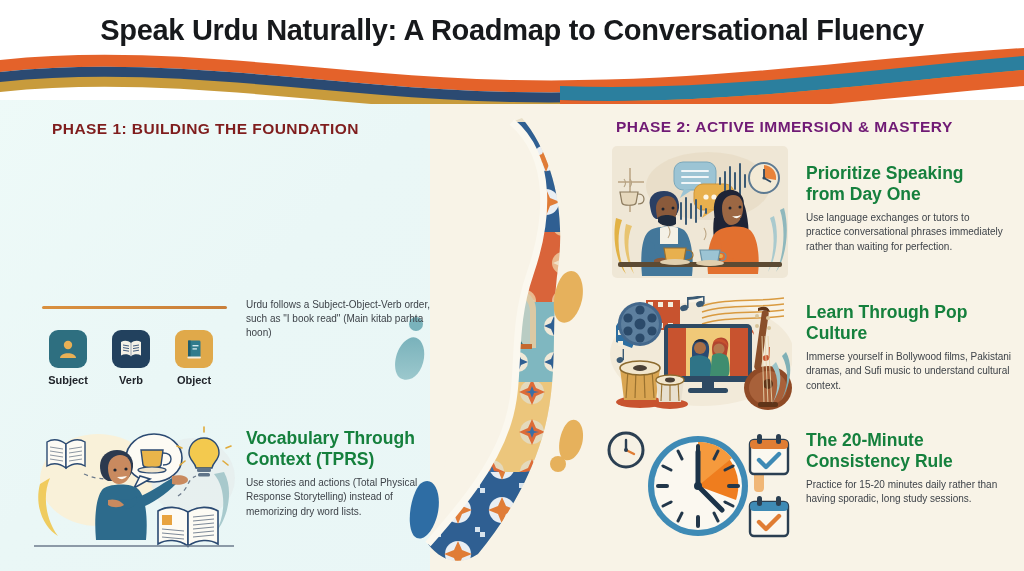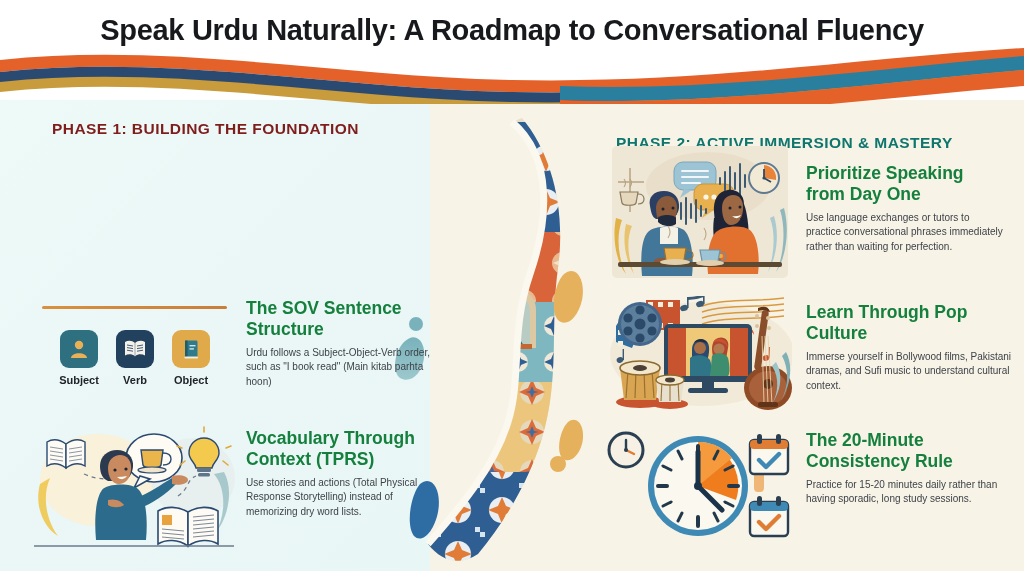--- a/index.html
+++ b/index.html
@@ -35,21 +35,21 @@
   .curve-cream{position:absolute;left:380px;top:90px;width:280px;height:481px;z-index:3;}
   .curve-cream svg{display:block;}
 
   
   .ornament{position:absolute;left:392px;top:92px;width:230px;height:479px;z-index:4;}
   .ornament svg{display:block;}
 
   
   .phase{position:absolute;z-index:7;font-size:15.5px;font-weight:bold;letter-spacing:0.45px;white-space:nowrap;}
   .phase-1{left:42px;top:120px;color:#7f1d1d;margin-left:10px;}
-  .phase-2{left:616px;top:118px;color:#0f766e;margin-top:16px;}
+  .phase-2{left:616px;top:118px;color:#701a75;}
 
   
   .block{position:absolute;z-index:7;}
   .block-title{
     font-size:17.5px;font-weight:bold;color:#15803d;line-height:1.18;
     margin:0 0 7px 0;
   }
   .block-body{
     font-size:10px;color:#3e4349;line-height:1.42;margin:0;
   }
@@ -60,21 +60,21 @@
   .b-tprs{left:246px;top:428px;width:196px;}
   
   .b-speak{left:806px;top:163px;width:200px;}
   .b-pop{left:806px;top:302px;width:206px;}
   .b-20min{left:806px;top:430px;width:200px;}
 
   
   .sov-rule{position:absolute;left:42px;top:306px;width:185px;height:3px;
     background:linear-gradient(90deg,#d9903f,#c97f3a);border-radius:2px;z-index:7;}
   .sov-icons{position:absolute;left:40px;top:330px;width:190px;height:72px;z-index:7;
-    display:flex;justify-content:center;}
+    display:flex;justify-content:flex-start;gap:7px;}
   .sov-item{width:56px;text-align:center;}
   .sov-tile{width:38px;height:38px;border-radius:9px;margin:0 auto 6px auto;
     display:flex;align-items:center;justify-content:center;}
   .tile-subject{background:#2e6f80;}
   .tile-object{background:#e0a94a;}
   .tile-verb{background:#22415e;}
   .sov-label{font-size:11px;font-weight:bold;color:#20242a;}
 
   
   .art svg{display:block;}
@@ -227,21 +227,20 @@
           <rect x="9.5" y="7" width="6" height="1.4" fill="#cfe7ec"></rect>
           <rect x="9.5" y="10.2" width="4.4" height="1.4" fill="#cfe7ec"></rect>
           <rect x="4.4" y="18.4" width="13.6" height="2" rx="1" fill="#f2ecdb"></rect>
         </svg>
       </div>
       <div class="sov-label">Object</div>
     </div>
   </div>
 
   <div class="block b-sov">
-    <div class="block-title">The SOV Sentence Structure</div>
     <div class="block-body">Urdu follows a Subject-Object-Verb order, such as "I book read" (Main kitab parhta hoon)</div>
   </div>
 
   <div class="art a-tprs">
     <svg width="212" height="142" viewBox="0 0 212 142">
       <rect x="0" y="0" width="212" height="142" fill="none"></rect>
 
       <ellipse cx="70" cy="62" rx="58" ry="46" fill="#fbf0d4" opacity="0.85"></ellipse>
       <ellipse cx="165" cy="60" rx="42" ry="40" fill="#e6eeee" opacity="0.8"></ellipse>
       <path d="M22,60 C14,78 18,102 30,118 C16,110 6,88 12,66 Z" fill="#f0c64f" opacity="0.9"></path>

